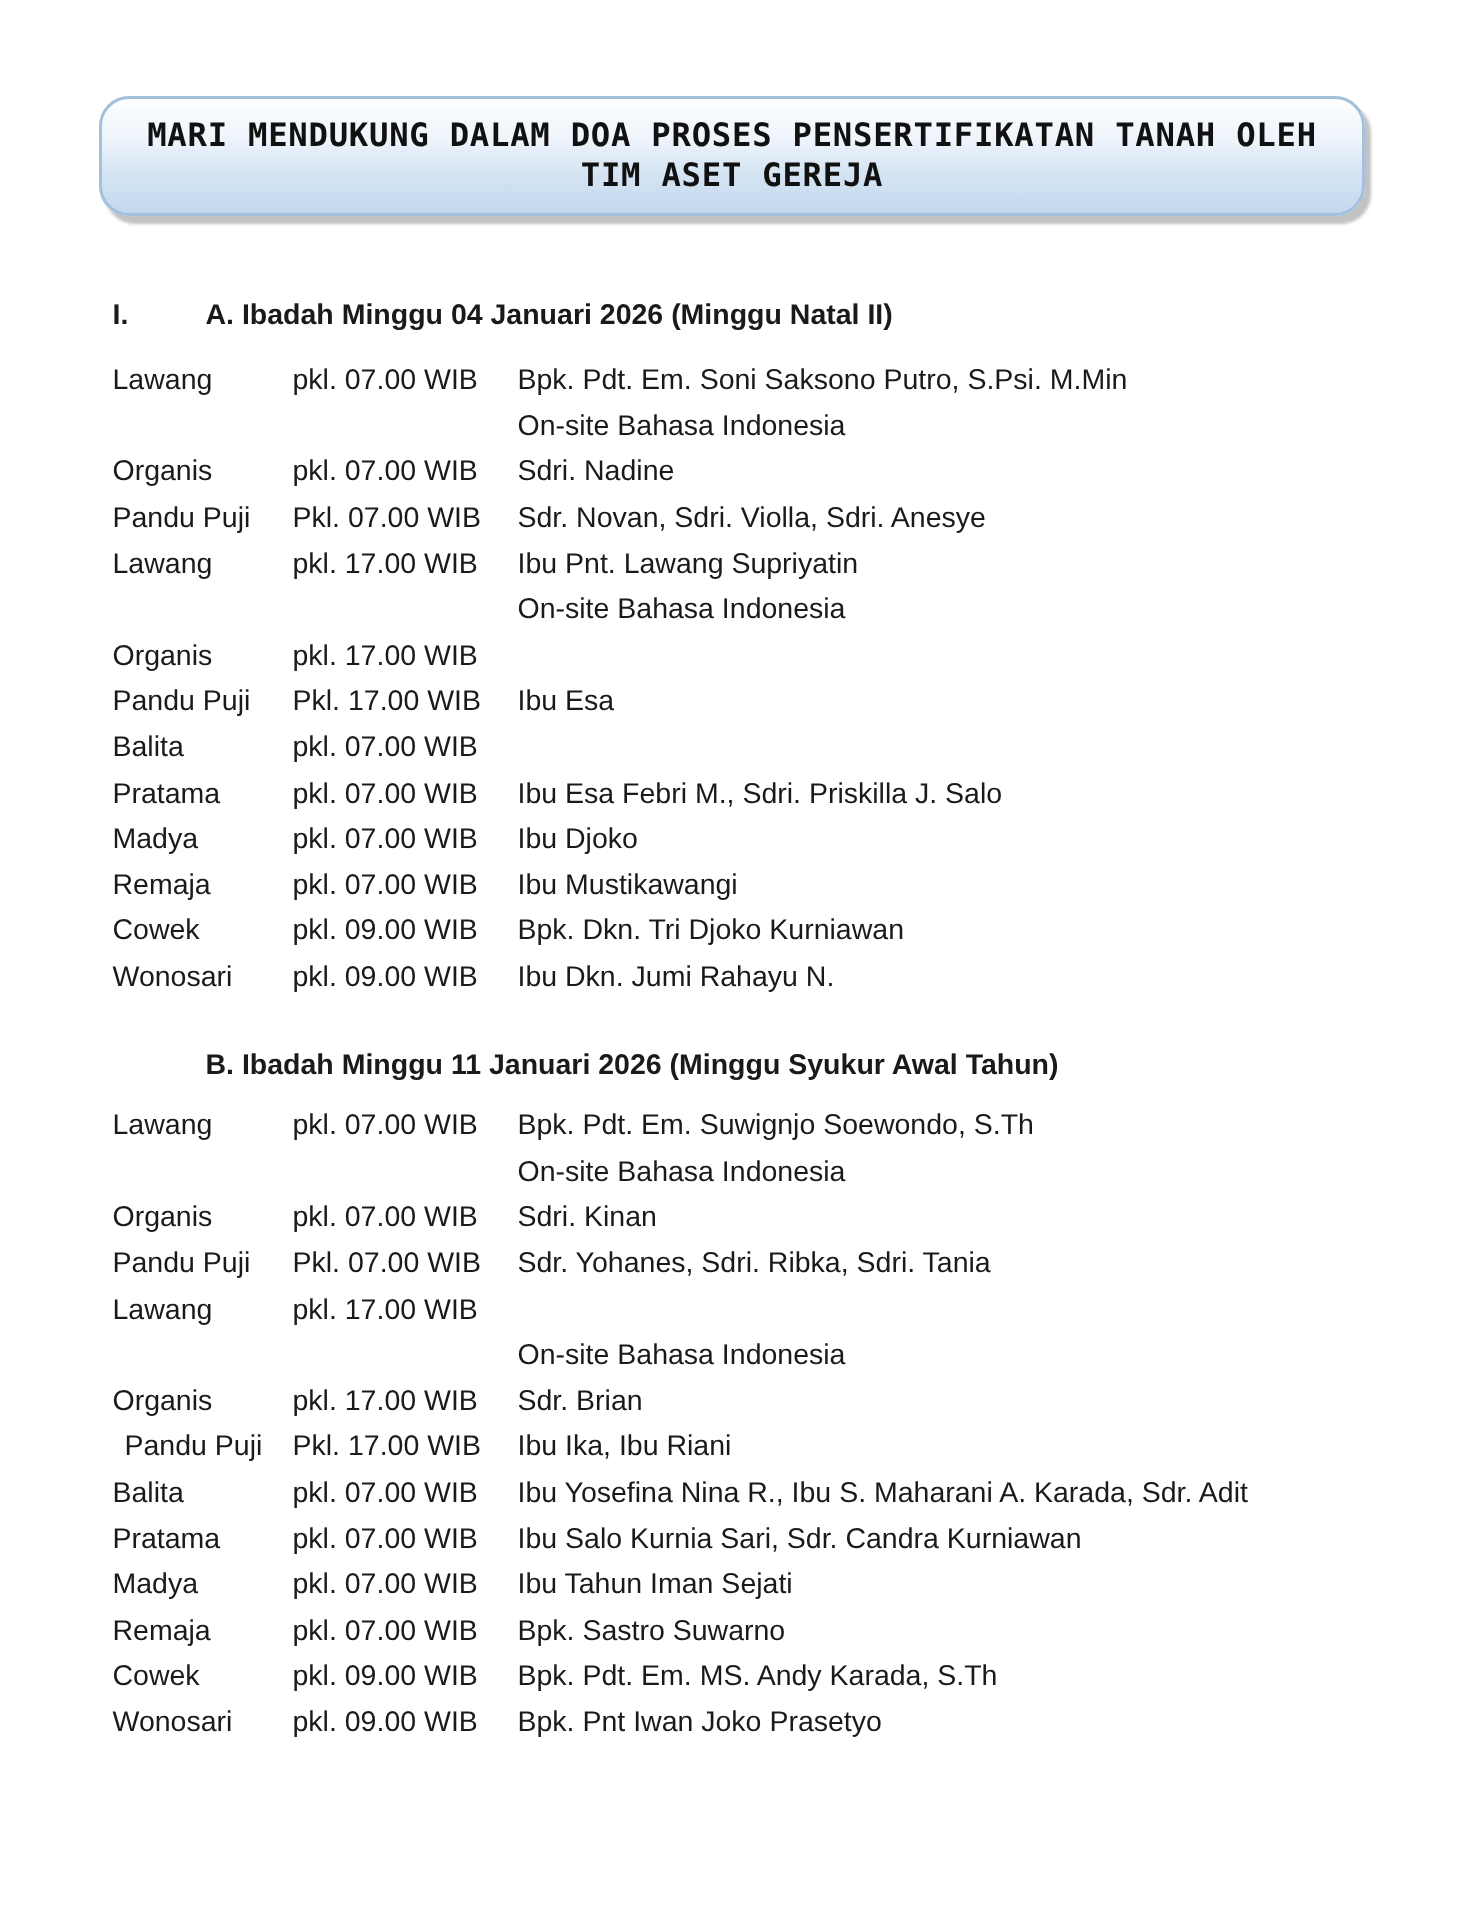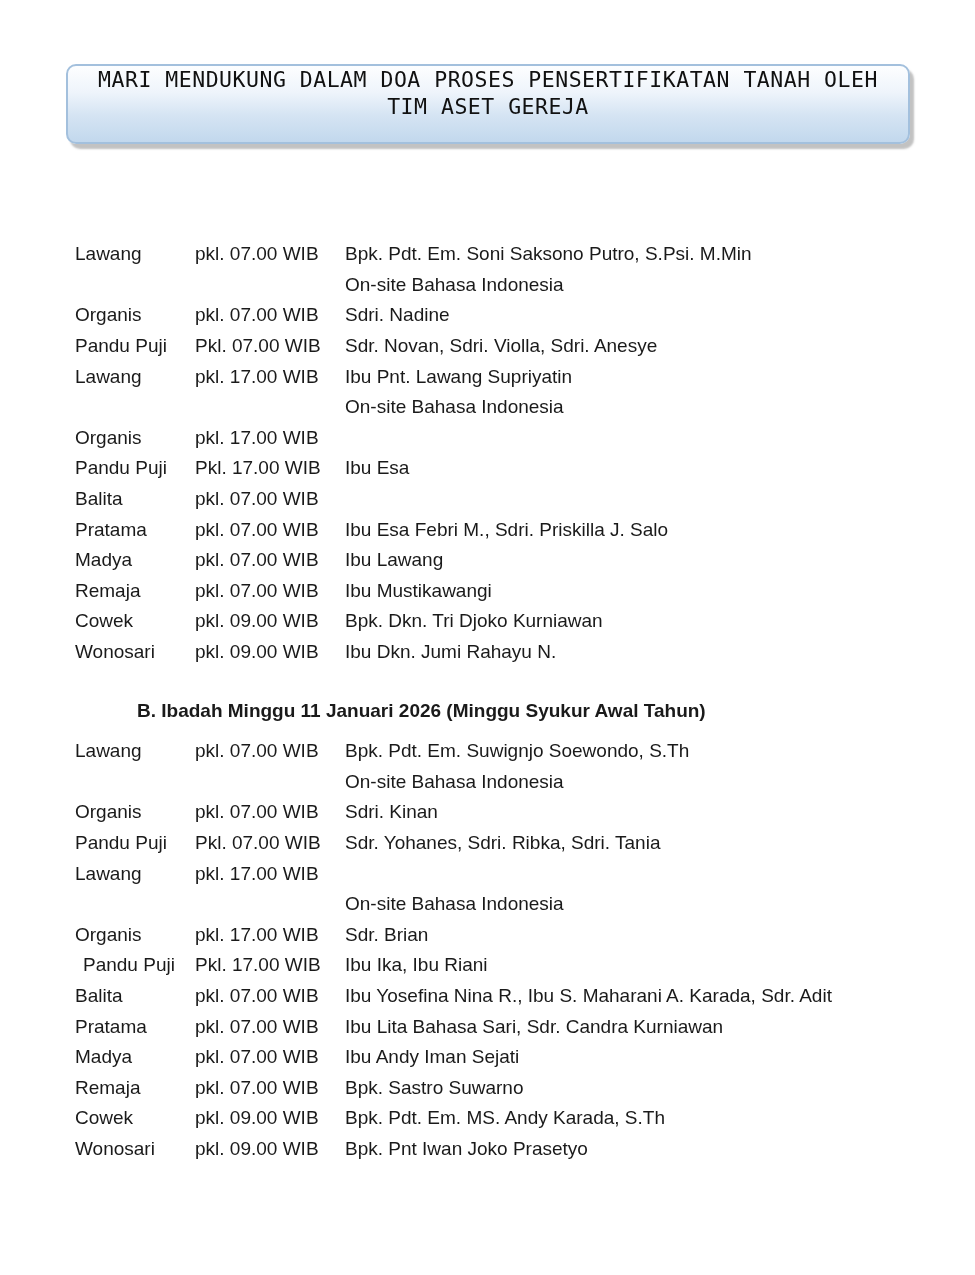--- a/index.html
+++ b/index.html
@@ -12,28 +12,29 @@
     color: #1a1a1a;
     overflow: hidden;
   }
   .banner {
     position: absolute;
     left: 66px;
     top: 64px;
     width: 840px;
     height: 76px;
     border: 2px solid #a3c0dd;
-    border-radius: 10px;
+    border-radius: 20px;
     background: linear-gradient(180deg, #fdfeff 0%, #eef4fb 35%, #d5e4f3 65%, #c2d8ed 100%);
     box-shadow: 4px 5px 2px rgba(143,143,143,0.55);
     display: flex;
     flex-direction: column;
+    justify-content: center;
     align-items: center;
     font-family: "DejaVu Sans Mono", monospace;
-    font-weight: normal;
+    font-weight: bold;
     font-size: 21.5px;
     line-height: 27px;
     letter-spacing: 0.5px;
     color: #111111;
     text-align: center;
   }
   .section-heading {
     position: absolute;
     left: 75px;
     width: 845px;
@@ -68,20 +69,21 @@
 </head>
 <body>
 
 <div class="page">
 
   <div class="banner">
     <div class="banner-line">MARI MENDUKUNG DALAM DOA PROSES PENSERTIFIKATAN TANAH OLEH</div>
     <div class="banner-line">TIM ASET GEREJA</div>
   </div>
 
+  <div class="section-heading heading-a"><span class="numeral">I.</span><span class="heading-text">A. Ibadah Minggu 04 Januari 2026 (Minggu Natal II)</span></div>
 
   <div class="table table-a" id="table-0">
       <div class="row">
         <div class="cell cell-role">Lawang</div>
         <div class="cell cell-time">pkl. 07.00 WIB</div>
         <div class="cell cell-name">Bpk. Pdt. Em. Soni Saksono Putro, S.Psi. M.Min</div>
       </div>
       <div class="row">
         <div class="cell cell-role"></div>
         <div class="cell cell-time"></div>
@@ -121,21 +123,21 @@
         <div class="cell cell-time">pkl. 07.00 WIB</div>
       </div>
       <div class="row">
         <div class="cell cell-role">Pratama</div>
         <div class="cell cell-time">pkl. 07.00 WIB</div>
         <div class="cell cell-name">Ibu Esa Febri M., Sdri. Priskilla J. Salo</div>
       </div>
       <div class="row">
         <div class="cell cell-role">Madya</div>
         <div class="cell cell-time">pkl. 07.00 WIB</div>
-        <div class="cell cell-name">Ibu Lawang</div>
+        <div class="cell cell-name">Ibu Djoko</div>
       </div>
       <div class="row">
         <div class="cell cell-role">Remaja</div>
         <div class="cell cell-time">pkl. 07.00 WIB</div>
         <div class="cell cell-name">Ibu Mustikawangi</div>
       </div>
       <div class="row">
         <div class="cell cell-role">Cowek</div>
         <div class="cell cell-time">pkl. 09.00 WIB</div>
         <div class="cell cell-name">Bpk. Dkn. Tri Djoko Kurniawan</div>
@@ -190,26 +192,26 @@
         <div class="cell cell-name">Ibu Ika, Ibu Riani</div>
       </div>
       <div class="row">
         <div class="cell cell-role">Balita</div>
         <div class="cell cell-time">pkl. 07.00 WIB</div>
         <div class="cell cell-name">Ibu Yosefina Nina R., Ibu S. Maharani A. Karada, Sdr. Adit</div>
       </div>
       <div class="row">
         <div class="cell cell-role">Pratama</div>
         <div class="cell cell-time">pkl. 07.00 WIB</div>
-        <div class="cell cell-name">Ibu Lita Bahasa Sari, Sdr. Candra Kurniawan</div>
+        <div class="cell cell-name">Ibu Salo Kurnia Sari, Sdr. Candra Kurniawan</div>
       </div>
       <div class="row">
         <div class="cell cell-role">Madya</div>
         <div class="cell cell-time">pkl. 07.00 WIB</div>
-        <div class="cell cell-name">Ibu Andy Iman Sejati</div>
+        <div class="cell cell-name">Ibu Tahun Iman Sejati</div>
       </div>
       <div class="row">
         <div class="cell cell-role">Remaja</div>
         <div class="cell cell-time">pkl. 07.00 WIB</div>
         <div class="cell cell-name">Bpk. Sastro Suwarno</div>
       </div>
       <div class="row">
         <div class="cell cell-role">Cowek</div>
         <div class="cell cell-time">pkl. 09.00 WIB</div>
         <div class="cell cell-name">Bpk. Pdt. Em. MS. Andy Karada, S.Th</div>

